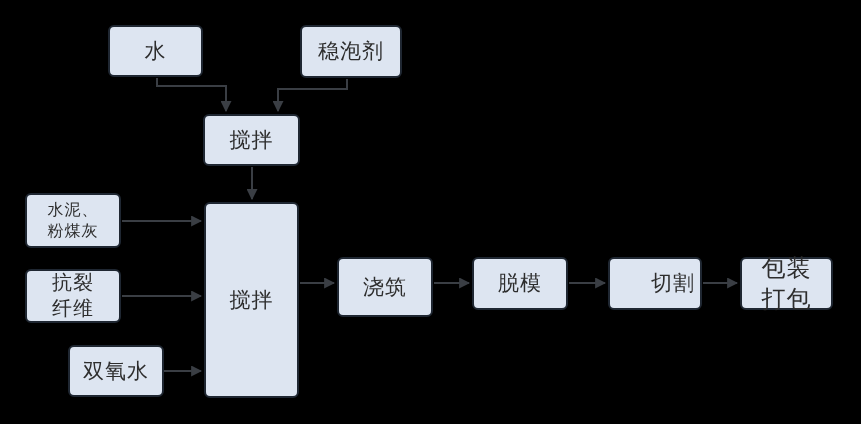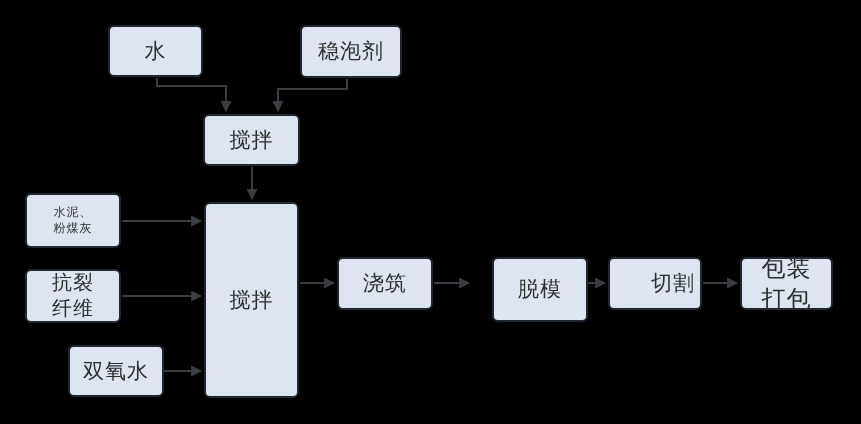--- a/index.html
+++ b/index.html
@@ -37,25 +37,25 @@
   }
   .node .label {
     white-space: pre-line;
     text-align: center;
     line-height: 1.28;
   }
   .n-water        { left: 108px; top:  25px; width: 95px;  height: 52px; }
   .n-foam         { left: 300px; top:  25px; width: 102px;  height: 53px; }
   .n-mix1         { left: 203px; top: 114px; width: 97px;  height: 52px; }
   .n-mix2         { left: 204px; top: 202px; width: 95px;  height: 196px; }
-  .n-cement       { left:  25px; top: 193px; width: 96px;  height: 55px; font-size: 12px; }
+  .n-cement       { left:  25px; top: 193px; width: 96px;  height: 55px; font-size: 16px; }
   .n-fiber        { left:  25px; top: 269px; width: 96px;  height: 54px; font-size: 20px; }
   .n-h2o2         { left:  25px; top: 345px; width: 96px;  height: 52px; margin-left: 43px; }
-  .n-casting      { left: 337px; top: 257px; width: 96px;  height: 53px; }
-  .n-demolding    { left: 492px; top: 257px; width: 96px;  height: 65px; }
+  .n-casting      { left: 337px; top: 257px; width: 96px;  height: 60px; }
+  .n-demolding    { left: 472px; top: 257px; width: 96px;  height: 53px; }
   .n-cutting      { left: 608px; top: 257px; width: 94px;  height: 53px; padding-left: 36px; }
   .n-packaging    { left: 740px; top: 257px; width: 93px;  height: 53px; font-size: 24px; }
   .edge {
     fill: none;
     stroke: #3a3e44;
     stroke-width: 2;
   }
 </style>
 </head>
 <body>

